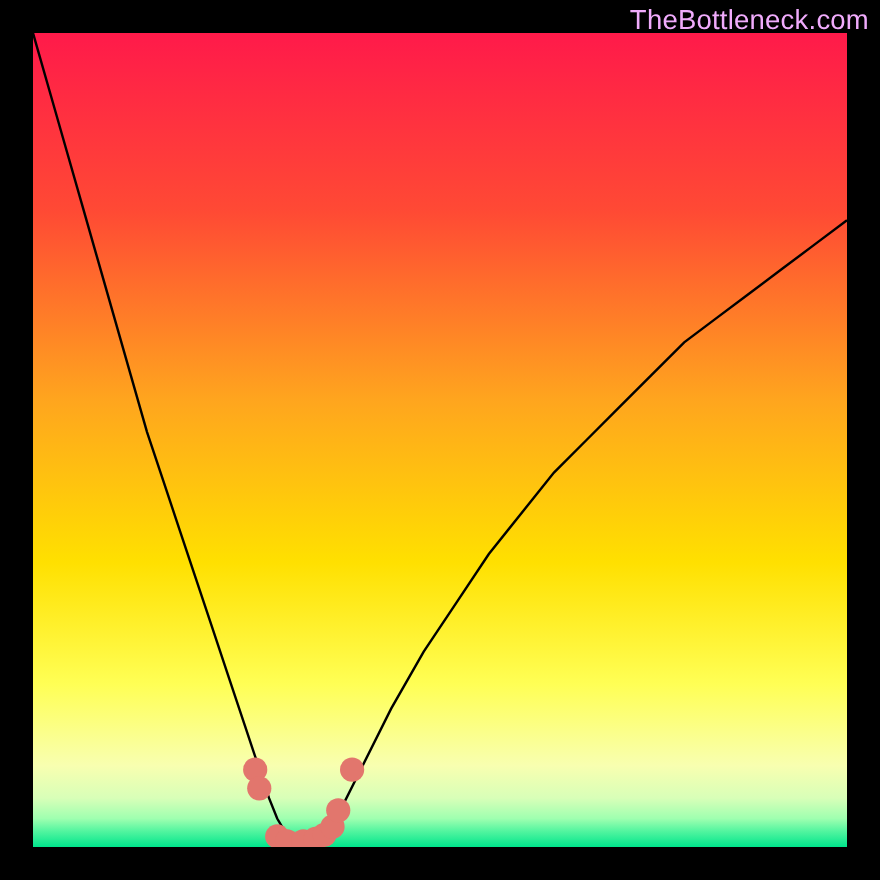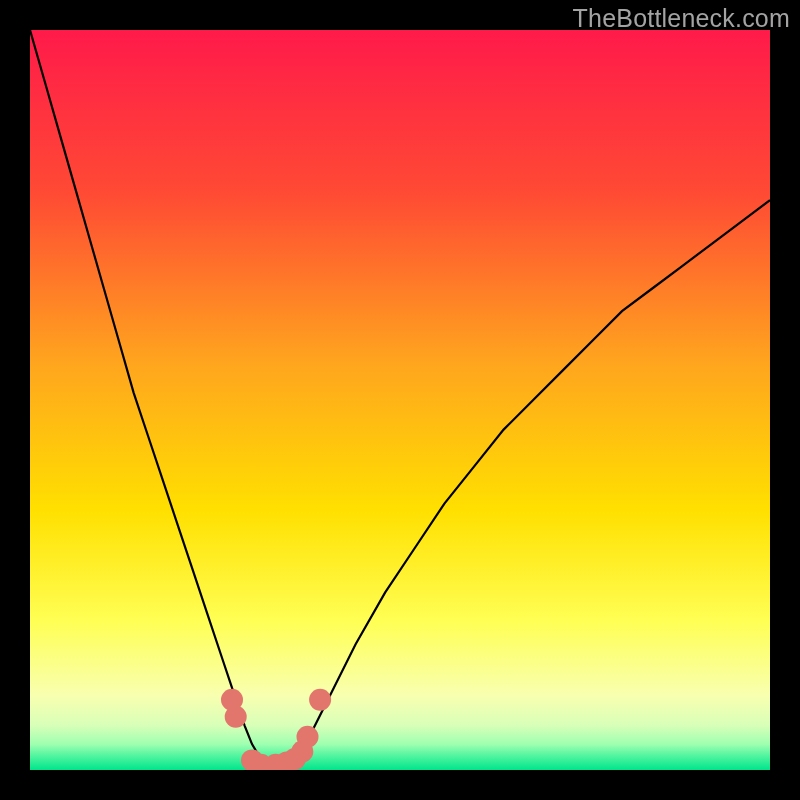--- a/index.html
+++ b/index.html
@@ -16,21 +16,21 @@
     top: 30px;
     width: 740px;
     height: 740px;
   }
   .watermark {
     position: absolute;
     top: 4px;
     right: 10px;
     font-family: Arial, Helvetica, sans-serif;
     font-size: 25px;
-    color: #a3a3a3;
+    color: #f0abfc;
     font-weight: 500;
     letter-spacing: 0.2px;
   }
 </style>
 </head>
 <body>
 
 <div class="frame">
   <svg id="chart-svg" width="740" height="740" viewBox="0 0 740 740">
     <defs>

